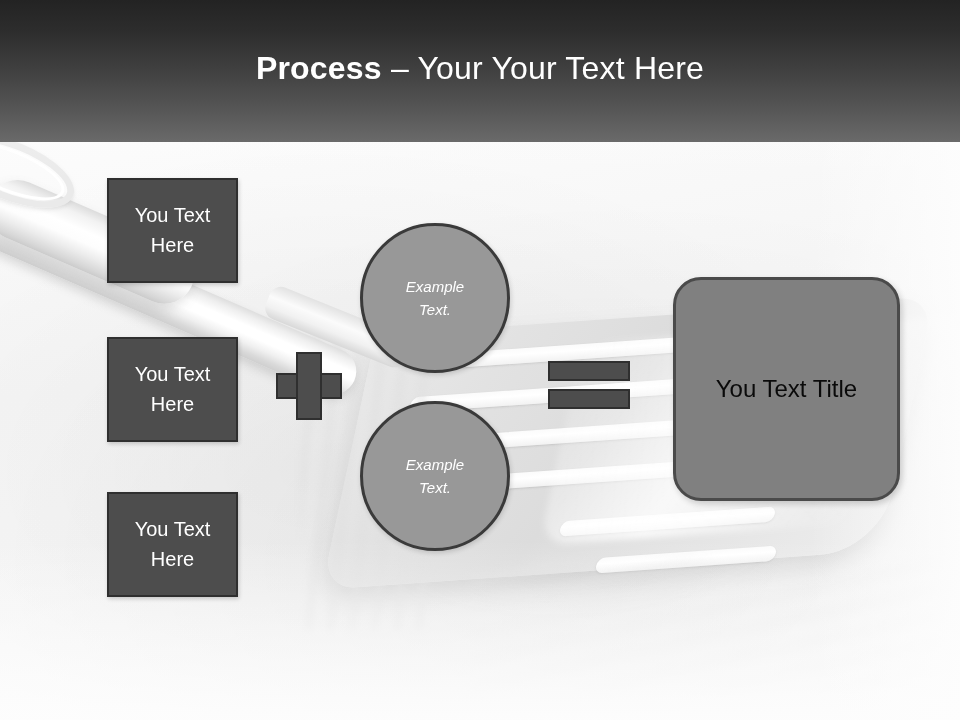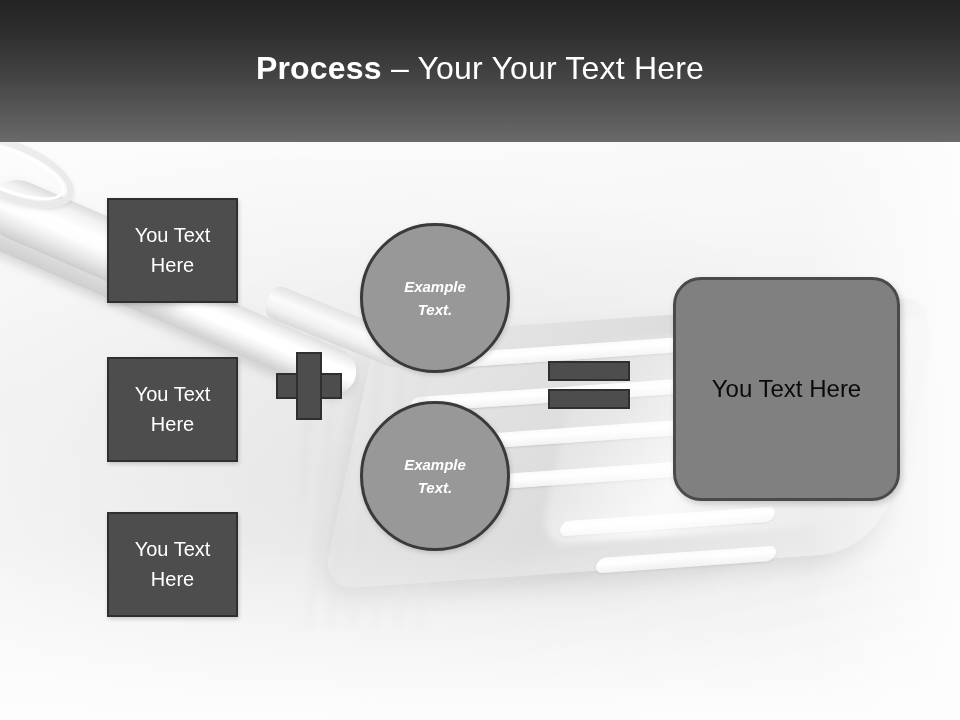--- a/index.html
+++ b/index.html
@@ -196,36 +196,35 @@
     background: #4d4d4d;
     border: 2px solid #2f2f2f;
     color: #ffffff;
     font-size: 20px;
     line-height: 1.48;
     text-align: center;
     display: flex;
     align-items: center;
     justify-content: center;
     box-shadow: 1px 2px 4px rgba(0,0,0,0.18);
-    margin-top: 20px;
   }
   #box1 { left: 107px; top: 178px; width: 131px; height: 105px; }
   #box2 { left: 107px; top: 337px; width: 131px; height: 105px; }
   #box3 { left: 107px; top: 492px; width: 131px; height: 105px; }
 
   .circle {
     position: absolute;
     box-sizing: border-box;
     width: 150px; height: 150px;
     border-radius: 50%;
     background: #989898;
     border: 3px solid #3a3a3a;
     color: #ffffff;
     font-size: 15px;
-    font-weight: bold;
+    font-weight: normal;
     font-style: italic;
     line-height: 1.55;
     text-align: center;
     display: flex;
     align-items: center;
     justify-content: center;
     box-shadow: 1px 2px 5px rgba(0,0,0,0.16);
   }
   #circle1 { left: 360px; top: 223px; }
   #circle2 { left: 360px; top: 401px; }
@@ -359,16 +358,16 @@
       <span>Text.</span>
     </div>
   </div>
 
   <div id="equals">
     <div class="eq-bar eq-top"></div>
     <div class="eq-bar eq-bottom"></div>
   </div>
 
   <div id="result">
-    <span>You Text Here</span>
+    <span>You Text Title</span>
   </div>
 
 </div>
 
 </body></html>

